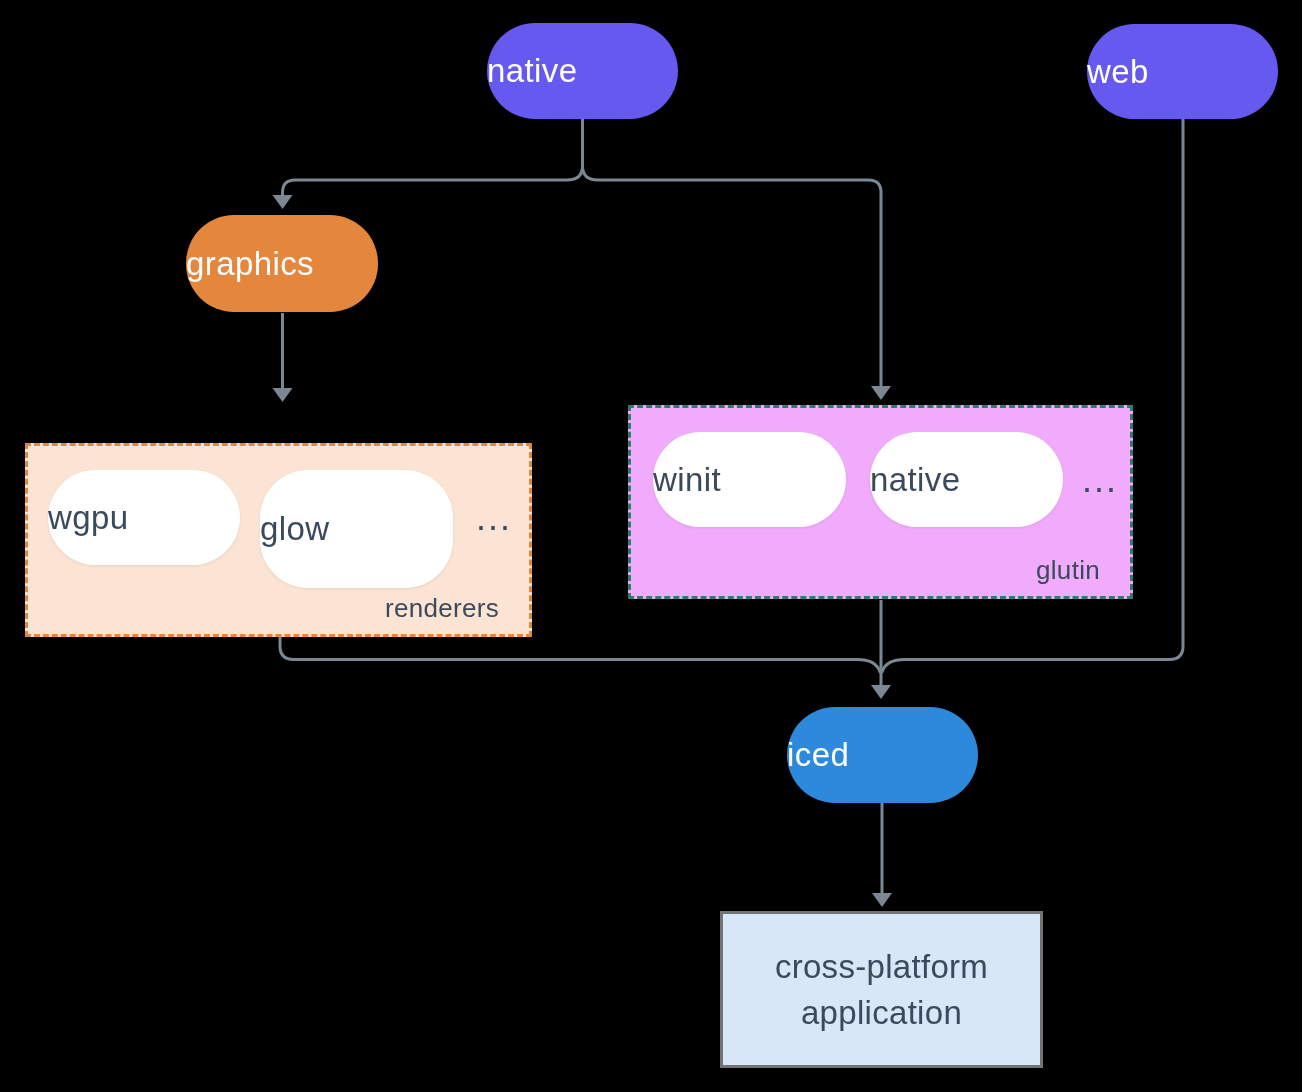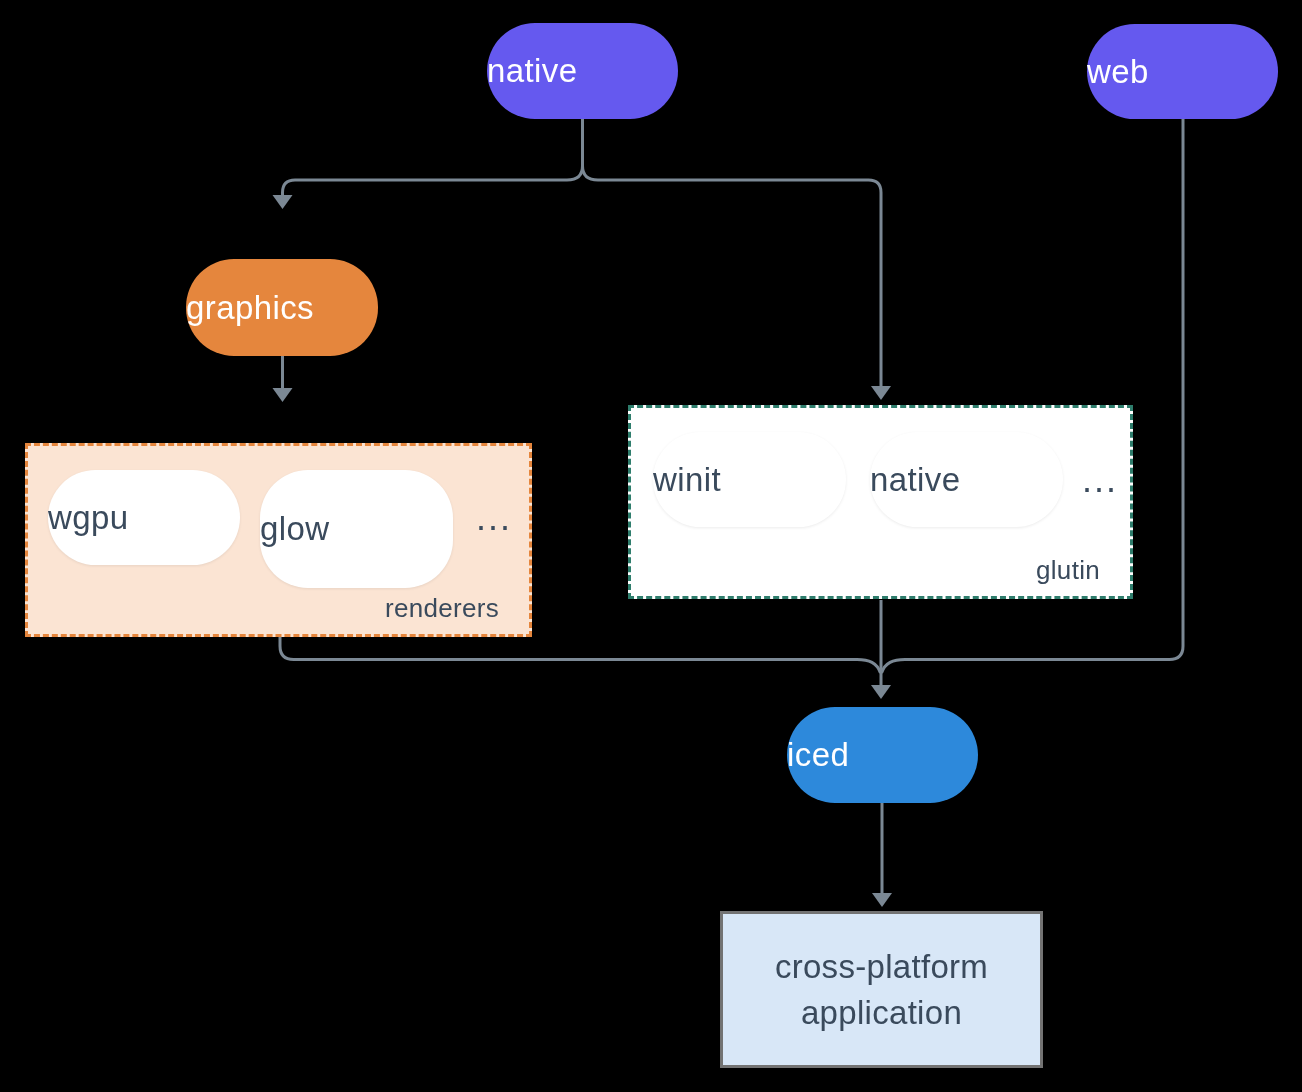--- a/index.html
+++ b/index.html
@@ -33,21 +33,21 @@
   .pill {
     position: absolute;
     display: flex;
     align-items: center;
     border-radius: 48px;
     font-size: 33px;
     letter-spacing: 0.4px;
     white-space: nowrap;
   }
   .pill.purple { background: #6559ef; color: #ffffff; }
-  .pill.orange { background: #e5863d; color: #ffffff; margin-top: 44px; }
+  .pill.orange { background: #e5863d; color: #ffffff; }
   .pill.blue   { background: #2d89db; color: #ffffff; }
   .pill.white  {
     background: #ffffff;
     color: #3a4a5c;
     box-shadow: 0 1px 3px rgba(0,0,0,0.08);
   }
   .pill-native   { left: 487px;  top: 23px;  width: 191px; height: 96px; }
   .pill-web      { left: 1087px; top: 24px;  width: 191px; height: 95px; }
   .pill-graphics { left: 186px;  top: 215px; width: 192px; height: 97px; }
   .pill-iced     { left: 787px;  top: 707px; width: 191px; height: 96px; }
@@ -61,21 +61,21 @@
   .group-renderers {
     left: 25px;
     width: 507px;
     background: #fbe4d3;
     border: 3px dashed #e5863d;
     margin-top: 38px;
   }
   .group-shells {
     left: 628px;
     width: 505px;
-    background: #ffffff;
+    background: #f0abfc;
     border: 3px dashed #2e7d6c;
     text-decoration: underline;
   }
   .group .pill { top: 24px; }
   .pill-wgpu   { left: 20px;  width: 192px; height: 95px; }
   .pill-glow   { left: 232px; width: 193px; height: 118px; }
   .pill-winit  { left: 22px;  width: 193px; height: 95px; }
   .pill-glutin { left: 239px; width: 193px; height: 95px; }
   .ellipsis {
     position: absolute;

